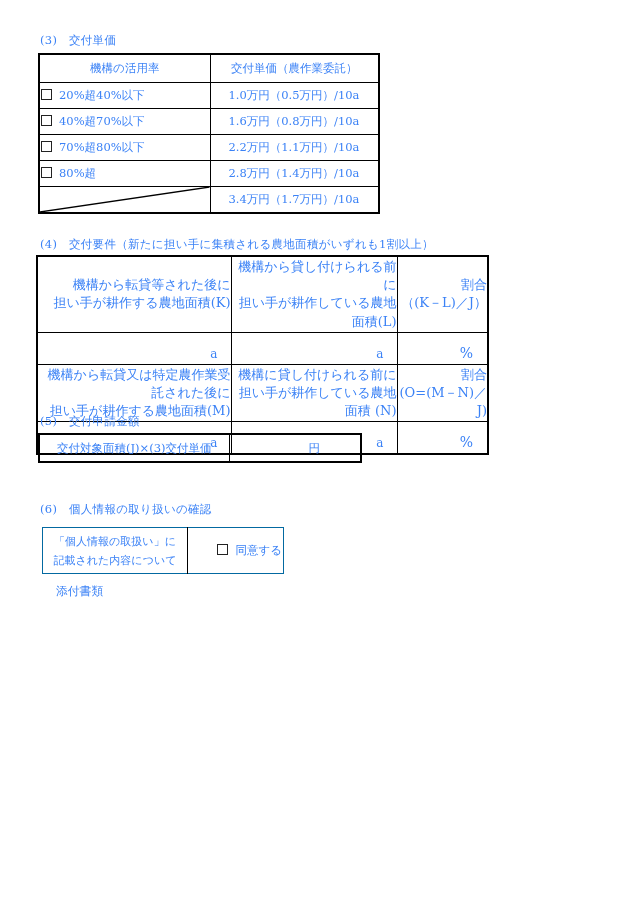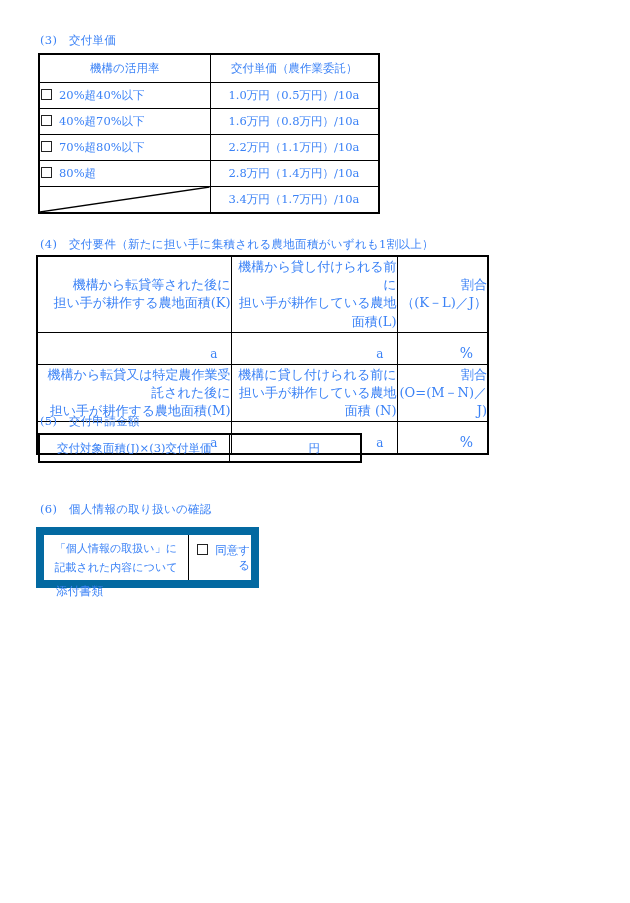--- a/index.html
+++ b/index.html
@@ -35,21 +35,21 @@
   .t4 .pcell{font-size:14px;padding:0 14px 3px 0;}
 
   
   .t5{left:38px;top:433px;width:324px;border:2px solid #000;}
   .t5 td{font-size:11.5px;height:24px;vertical-align:middle;}
   .t5 td+td{border-left:1px solid #000;}
   .t5 .t5label{text-align:center;}
   .t5 .t5value{text-align:center;padding-left:40px;}
 
   
-  .t6{left:36px;top:527px;width:223px;border:8px solid #0369a1;}
+  .t6{left:42px;top:527px;width:242px;border:1px solid #0369a1;}
   .t6 td{vertical-align:middle;}
   .t6 .t6label{width:142px;font-size:11px;text-align:center;height:43px;line-height:19px;padding-top:1px;}
   .t6 .t6agree{border-left:1.5px solid #000;text-align:right;font-size:11.5px;}
 
   
   .attach-heading{position:absolute;left:56px;top:584px;font-size:11.8px;}
   .attach-item{position:absolute;left:44px;top:606px;font-size:12.4px;white-space:nowrap;letter-spacing:.1px;}
 </style>
 </head>
 <body>

